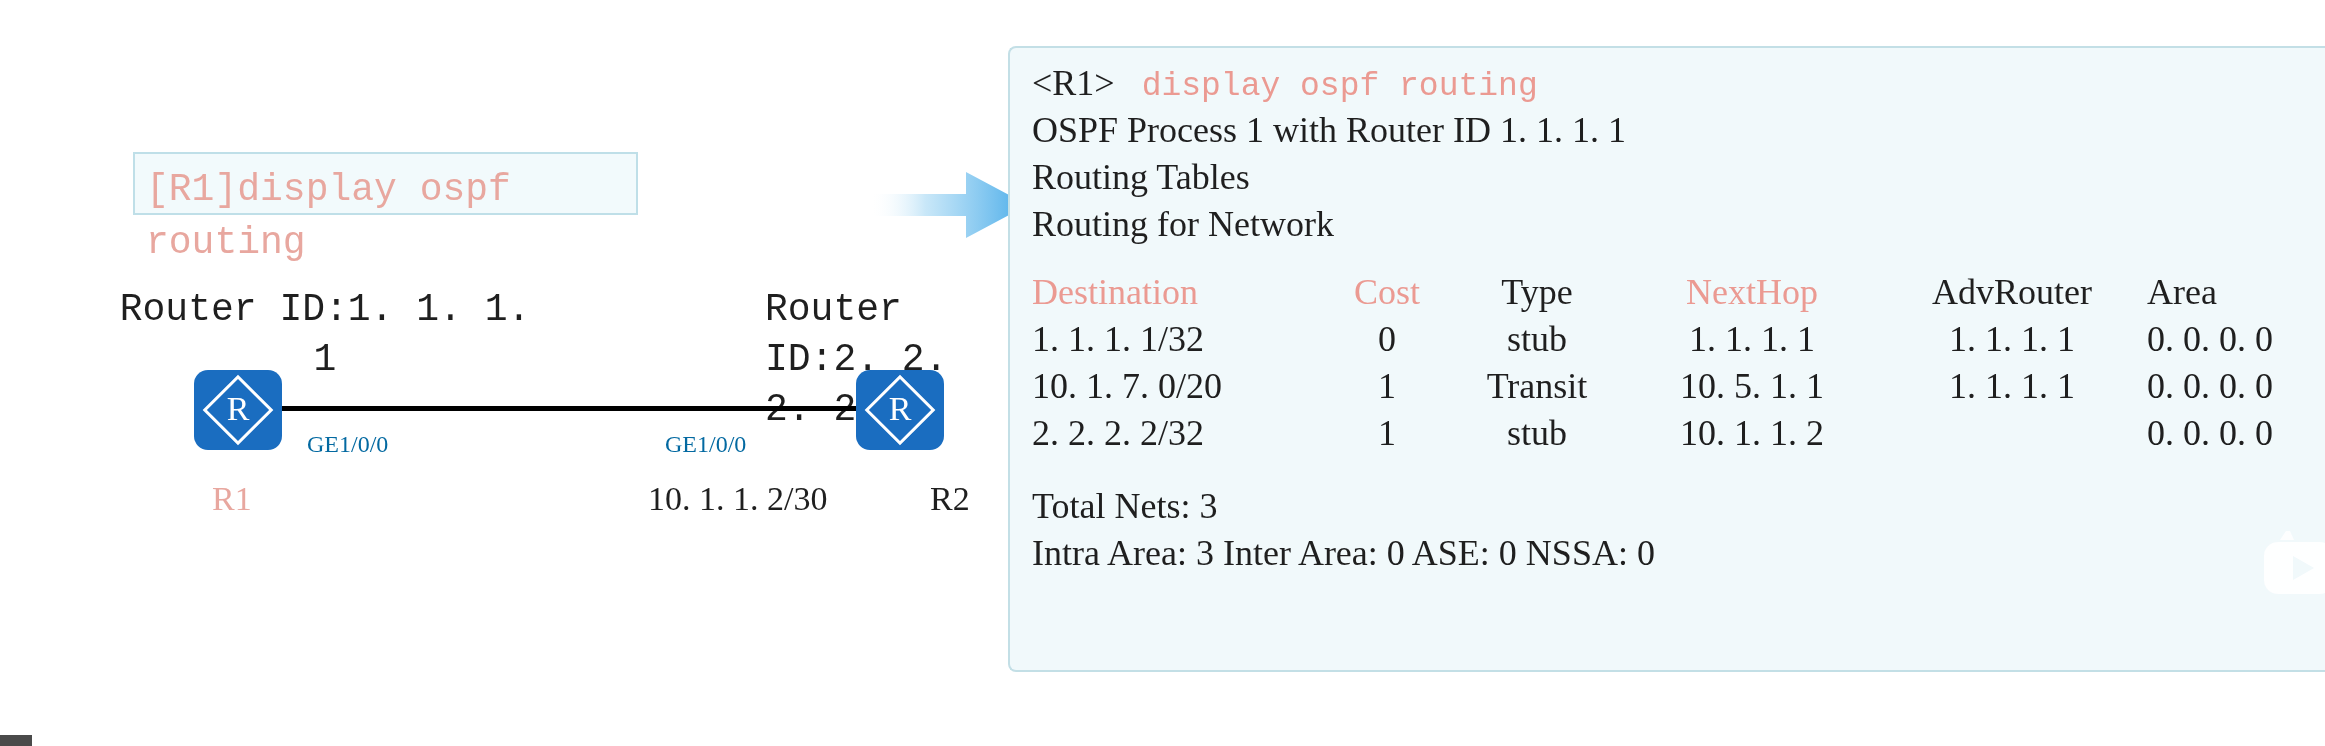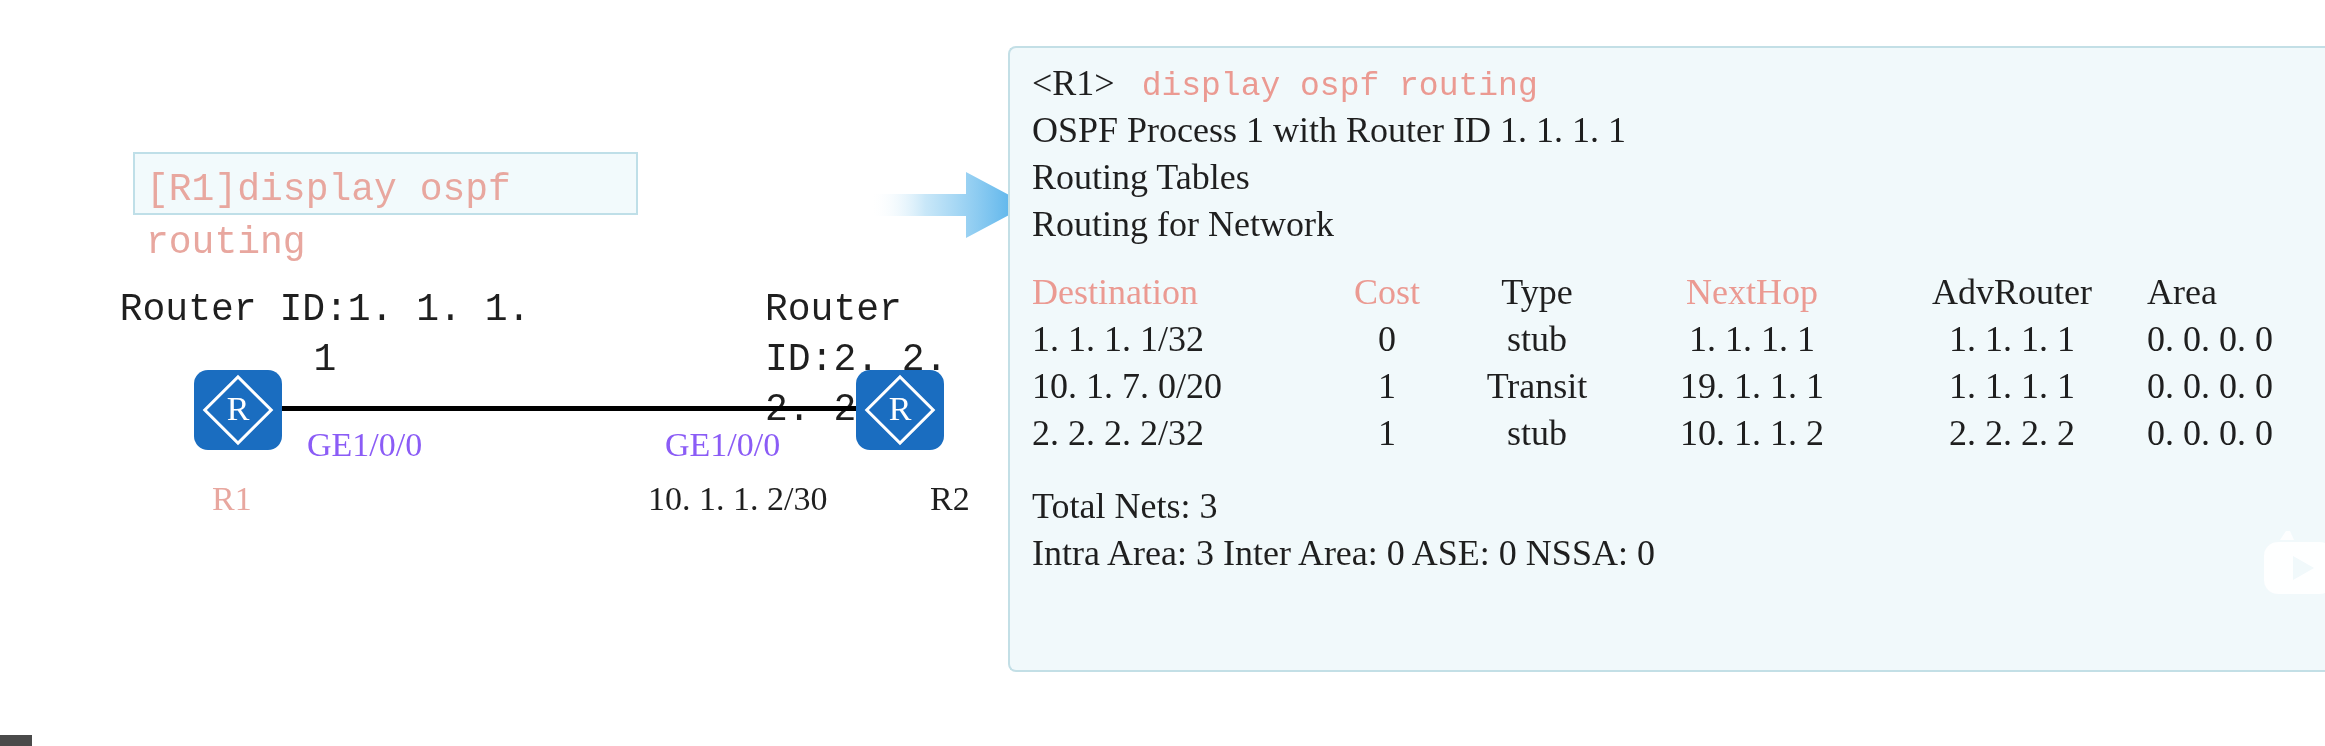--- a/index.html
+++ b/index.html
@@ -89,23 +89,23 @@
   #router-link {
     position: absolute;
     left: 282px; top: 406px;
     width: 574px; height: 5px;
     background: #000000;
   }
 
   .iface-label {
     position: absolute;
     font-family: "Liberation Serif", serif;
-    font-size: 34px;
+    font-size: 24px;
     line-height: 53px;
-    color: #8b5cf6;
+    color: #0369a1;
     white-space: nowrap;
   }
   #iface-left  { left: 307px; top: 418px; }
   #iface-right { left: 665px; top: 418px; }
 
   .addr-label {
     position: absolute;
     font-family: "Liberation Serif", serif;
     font-size: 34px;
     line-height: 53px;
@@ -288,31 +288,30 @@
         <span class="rt-cell col-type">stub</span>
         <span class="rt-cell col-nexthop">1. 1. 1. 1</span>
         <span class="rt-cell col-advrouter">1. 1. 1. 1</span>
         <span class="rt-cell col-area">0. 0. 0. 0</span>
       </div>
 
       <div class="rt-row">
         <span class="rt-cell col-destination">10. 1. 7. 0/20</span>
         <span class="rt-cell col-cost">1</span>
         <span class="rt-cell col-type">Transit</span>
-        <span class="rt-cell col-nexthop">19. 1. 1. 1</span>
+        <span class="rt-cell col-nexthop">10. 5. 1. 1</span>
         <span class="rt-cell col-advrouter">1. 1. 1. 1</span>
         <span class="rt-cell col-area">0. 0. 0. 0</span>
       </div>
 
       <div class="rt-row">
         <span class="rt-cell col-destination">2. 2. 2. 2/32</span>
         <span class="rt-cell col-cost">1</span>
         <span class="rt-cell col-type">stub</span>
         <span class="rt-cell col-nexthop">10. 1. 1. 2</span>
-        <span class="rt-cell col-advrouter">2. 2. 2. 2</span>
         <span class="rt-cell col-area">0. 0. 0. 0</span>
       </div>
     </div>
 
     <div class="term-line blank"></div>
 
     <div class="term-line">Total Nets: 3</div>
     <div class="term-line">Intra Area: 3  Inter Area: 0  ASE: 0  NSSA: 0</div>
   </div>
 

